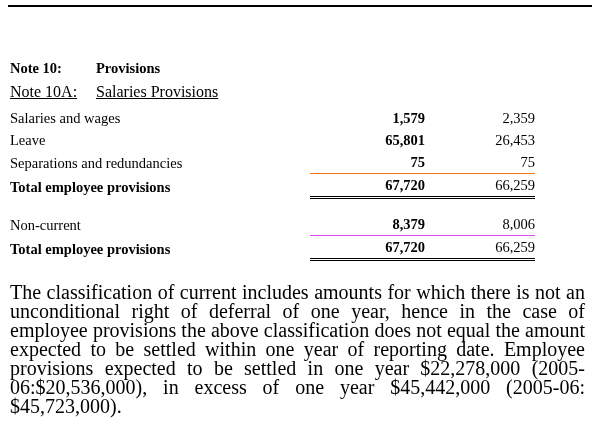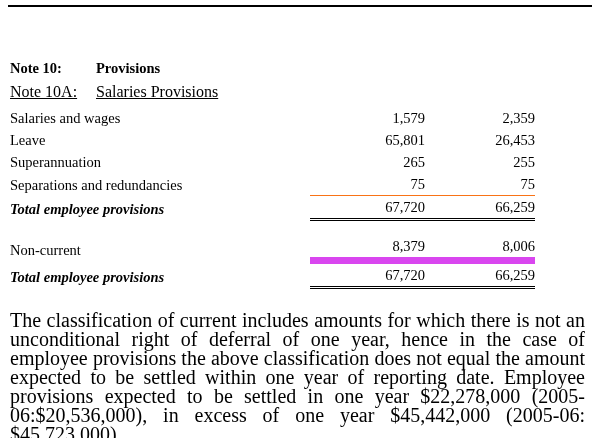--- a/index.html
+++ b/index.html
@@ -79,36 +79,36 @@
     text-align: right;
     padding-right: 6px;
   }
   td.num2 {
     width: 110px;
     text-align: right;
     padding-right: 18px;
   }
   td.tail { width: auto; }
 
-  .b { font-weight: normal; }
-  .bi { font-weight: bold; font-style: italic; }
+  .b { font-weight: bold; }
+  .bi { font-weight: bold; }
 
   tr.dotted td.num,
   tr.dotted td.num2 {
     border-bottom: 1px dotted #555;
   }
   tr.total td.num,
   tr.total td.num2 {
     border-top: 1px solid #f97316;
     border-bottom: 3px double #000;
   }
   tr.spacer td { height: 14px; line-height: 14px; }
   tr.underline td.num,
   tr.underline td.num2 {
-    border-bottom: 7px solid #d946ef;
+    border-bottom: 1px solid #d946ef;
   }
 
   .paragraph {
     margin-top: 22px;
     font-size: 20px;
     line-height: 19px;
     text-align: justify;
     width: 575px;
   }
 </style>
@@ -137,26 +137,20 @@
             <td class="num b">1,579</td>
             <td class="num2">2,359</td>
             <td class="tail"></td>
           </tr>
           <tr class="plain">
             <td class="desc">Leave</td>
             <td class="num b">65,801</td>
             <td class="num2">26,453</td>
             <td class="tail"></td>
           </tr>
-          <tr class="plain">
-            <td class="desc">Superannuation</td>
-            <td class="num b">265</td>
-            <td class="num2">255</td>
-            <td class="tail"></td>
-          </tr>
           <tr class="dotted">
             <td class="desc">Separations and redundancies</td>
             <td class="num b">75</td>
             <td class="num2">75</td>
             <td class="tail"></td>
           </tr>
           <tr class="total">
             <td class="desc bi">Total employee provisions</td>
             <td class="num b">67,720</td>
             <td class="num2">66,259</td>

